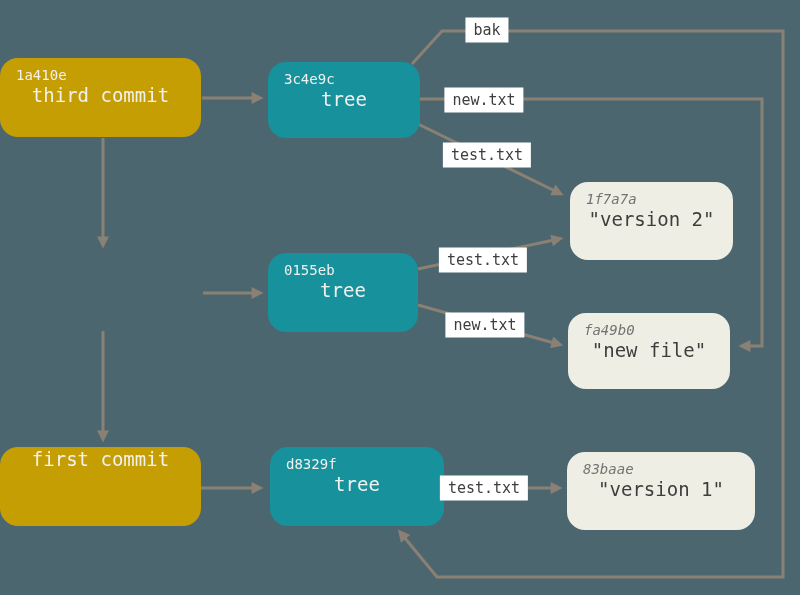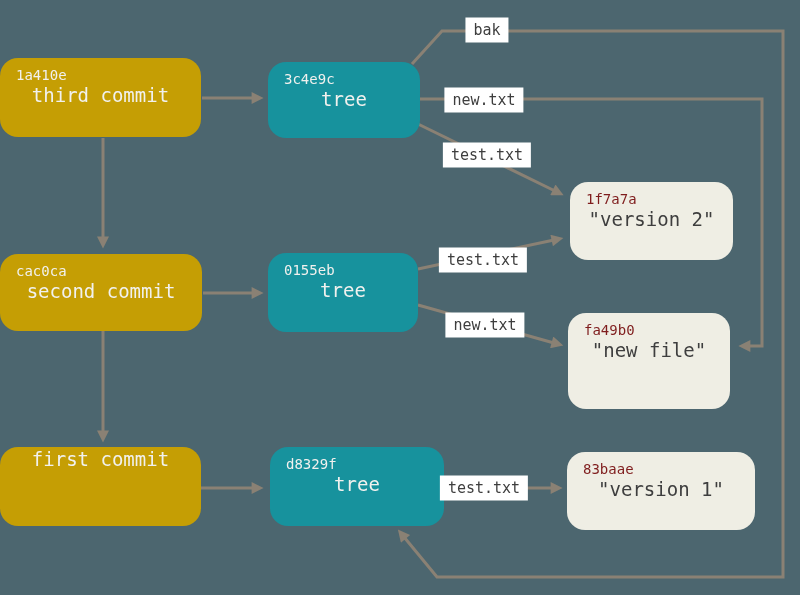--- a/index.html
+++ b/index.html
@@ -24,21 +24,21 @@
   }
   .node .title{
     font-size:19px;
     text-align:center;
     margin-top:1px;
     white-space:nowrap;
   }
   .commit{background:var(--commit,#C59E04);color:var(--light-text,#F1F1EE);}
   .tree{background:var(--tree,#17929D);color:var(--light-text,#F1F1EE);}
   .blob{background:var(--blob,#EFEEE4);color:var(--dark-text,#3E3E3E);}
-  .blob .hash{color:#7f1d1d;}
+  .blob .hash{color:#737373;font-style:italic;}
   .chip{
     position:absolute;
     transform:translate(-50%,-50%);
     background:var(--label-bg,#FFFFFF);
     color:var(--dark-text,#3E3E3E);
     font-size:15px;
     line-height:23px;
     padding:1px 8px;
     white-space:nowrap;
   }
@@ -68,24 +68,20 @@
     <polyline class="edge-line" points="418,269 554,240" marker-end="url(#arrow)"></polyline>
     <polyline class="edge-line" points="418,305 554,343" marker-end="url(#arrow)"></polyline>
 
     <polyline class="edge-line" points="419,488 553,488" marker-end="url(#arrow)"></polyline>
   </svg>
 
   <div class="node commit" style="left:0px;top:58px;width:201px;height:79px">
     <div class="hash">1a410e</div>
     <div class="title">third commit</div>
   </div>
-  <div class="node commit" style="left:0px;top:254px;width:202px;height:77px">
-    <div class="hash">cac0ca</div>
-    <div class="title">second commit</div>
-  </div>
   <div class="node commit" style="left:0px;top:447px;width:201px;height:79px">
     <div class="title">first commit</div>
   </div>
 
   <div class="node tree" style="left:268px;top:62px;width:152px;height:76px">
     <div class="hash">3c4e9c</div>
     <div class="title">tree</div>
   </div>
   <div class="node tree" style="left:268px;top:253px;width:150px;height:79px">
     <div class="hash">0155eb</div>
@@ -93,21 +89,21 @@
   </div>
   <div class="node tree" style="left:270px;top:447px;width:174px;height:79px">
     <div class="hash">d8329f</div>
     <div class="title">tree</div>
   </div>
 
   <div class="node blob" style="left:570px;top:182px;width:163px;height:78px">
     <div class="hash">1f7a7a</div>
     <div class="title">"version 2"</div>
   </div>
-  <div class="node blob" style="left:568px;top:313px;width:162px;height:96px">
+  <div class="node blob" style="left:568px;top:313px;width:162px;height:76px">
     <div class="hash">fa49b0</div>
     <div class="title">"new file"</div>
   </div>
   <div class="node blob" style="left:567px;top:452px;width:188px;height:78px">
     <div class="hash">83baae</div>
     <div class="title">"version 1"</div>
   </div>
 
   <div class="chip" style="left:487px;top:30px">bak</div>
   <div class="chip" style="left:484px;top:100px">new.txt</div>

